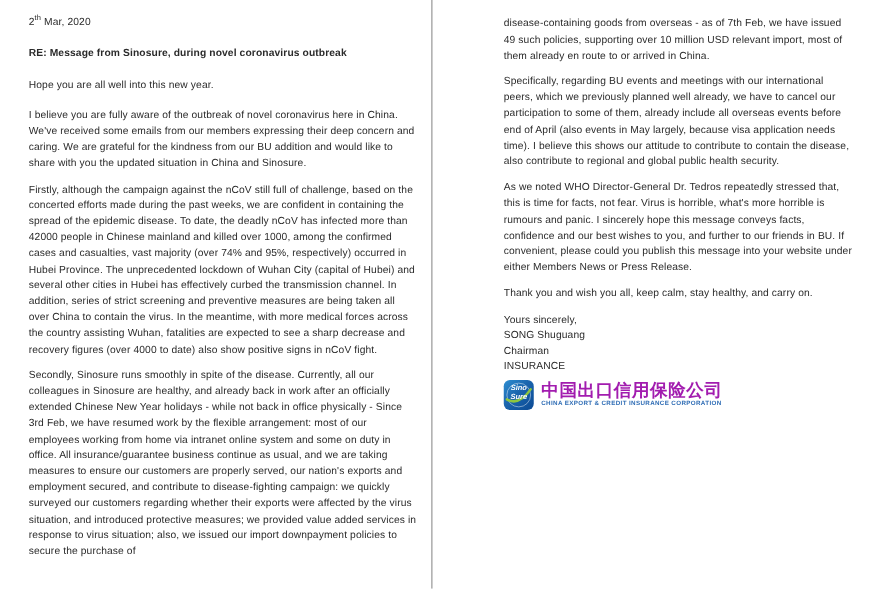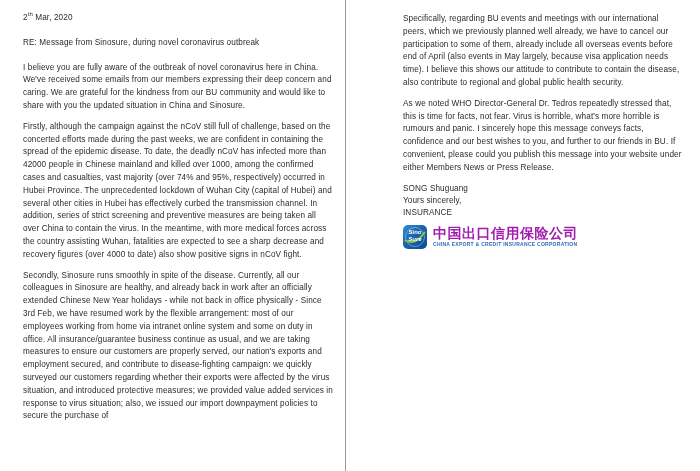--- a/index.html
+++ b/index.html
@@ -31,21 +31,21 @@
     background: #9b9b9b;
     box-shadow: 3px 0 4px -1px rgba(0,0,0,0.12);
     flex: 0 0 1px;
   }
   .col-right {
     flex: 1;
     padding: 13px 17px 0 57px;
   }
   .para { margin-bottom: 8px; text-align: left; }
   .single { margin-bottom: 12px; }
-  .subject { font-weight: normal; }
+  .subject { font-weight: bold; }
   sup.ord { font-size: 6px; vertical-align: super; line-height: 0; }
   .sig-block { margin-top: 2px; }
   .sig-line { line-height: 12.4px; }
   .logo {
     margin-top: 5px;
     display: flex;
     align-items: center;
   }
   .logo-mark {
     position: relative;
@@ -87,40 +87,44 @@
 <body>
 
 <div class="page">
 
   <div class="col col-left">
     <div class="para single"><span>2</span><sup class="ord">th</sup><span> Mar, 2020</span></div>
 
     <div class="para single subject">RE: Message from Sinosure, during novel coronavirus outbreak</div>
 
 
+    <div class="para single">Hope you are all well into this new year.</div>
 
-    <p class="para">I believe you are fully aware of the outbreak of novel coronavirus here in China. We've received some emails from our members expressing their deep concern and caring. We are grateful for the kindness from our BU community and would like to share with you the updated situation in China and Sinosure.</p>
+    <p class="para">I believe you are fully aware of the outbreak of novel coronavirus here in China. We've received some emails from our members expressing their deep concern and caring. We are grateful for the kindness from our BU addition and would like to share with you the updated situation in China and Sinosure.</p>
 
     <p class="para">Firstly, although the campaign against the nCoV still full of challenge, based on the concerted efforts made during the past weeks, we are confident in containing the spread of the epidemic disease. To date, the deadly nCoV has infected more than 42000 people in Chinese mainland and killed over 1000, among the confirmed cases and casualties, vast majority (over 74% and 95%, respectively) occurred in Hubei Province. The unprecedented lockdown of Wuhan City (capital of Hubei) and several other cities in Hubei has effectively curbed the transmission channel. In addition, series of strict screening and preventive measures are being taken all over China to contain the virus. In the meantime, with more medical forces across the country assisting Wuhan, fatalities are expected to see a sharp decrease and recovery figures (over 4000 to date) also show positive signs in nCoV fight.</p>
 
     <p class="para">Secondly, Sinosure runs smoothly in spite of the disease. Currently, all our colleagues in Sinosure are healthy, and already back in work after an officially extended Chinese New Year holidays - while not back in office physically - Since 3rd Feb, we have resumed work by the flexible arrangement: most of our employees working from home via intranet online system and some on duty in office. All insurance/guarantee business continue as usual, and we are taking measures to ensure our customers are properly served, our nation's exports and employment secured, and contribute to disease-fighting campaign: we quickly surveyed our customers regarding whether their exports were affected by the virus situation, and introduced protective measures; we provided value added services in response to virus situation; also, we issued our import downpayment policies to secure the purchase of</p>
   </div>
 
   <div class="divider"></div>
 
   <div class="col col-right">
+    <p class="para">disease-containing goods from overseas - as of 7th Feb, we have issued 49 such policies, supporting over 10 million USD relevant import, most of them already en route to or arrived in China.</p>
 
     <p class="para">Specifically, regarding BU events and meetings with our international peers, which we previously planned well already, we have to cancel our participation to some of them, already include all overseas events before end of April (also events in May largely, because visa application needs time). I believe this shows our attitude to contribute to contain the disease, also contribute to regional and global public health security.</p>
 
     <p class="para">As we noted WHO Director-General Dr. Tedros repeatedly stressed that, this is time for facts, not fear. Virus is horrible, what's more horrible is rumours and panic. I sincerely hope this message conveys facts, confidence and our best wishes to you, and further to our friends in BU. If convenient, please could you publish this message into your website under either Members News or Press Release.</p>
 
+    <p class="para">Thank you and wish you all, keep calm, stay healthy, and carry on.</p>
 
     <div class="sig-block">
+      <div class="sig-line">Yours sincerely,</div>
       <div class="sig-line">SONG Shuguang</div>
-      <div class="sig-line">Yours sincerely,</div>
+      <div class="sig-line">Chairman</div>
       <div class="sig-line">INSURANCE</div>
     </div>
 
     <div class="logo">
       <div class="logo-mark">
         <svg width="24" height="24" viewBox="0 0 24 24">
           <ellipse cx="12" cy="12" rx="9.5" ry="9.5" fill="none" stroke="rgba(255,255,255,0.45)" stroke-width="0.8"></ellipse>
           <path d="M2.5 15.5 Q 12 21 21.5 7.5" fill="none" stroke="#8dc63f" stroke-width="2" stroke-linecap="round"></path>
         </svg>
         <div class="logo-mark-text">

